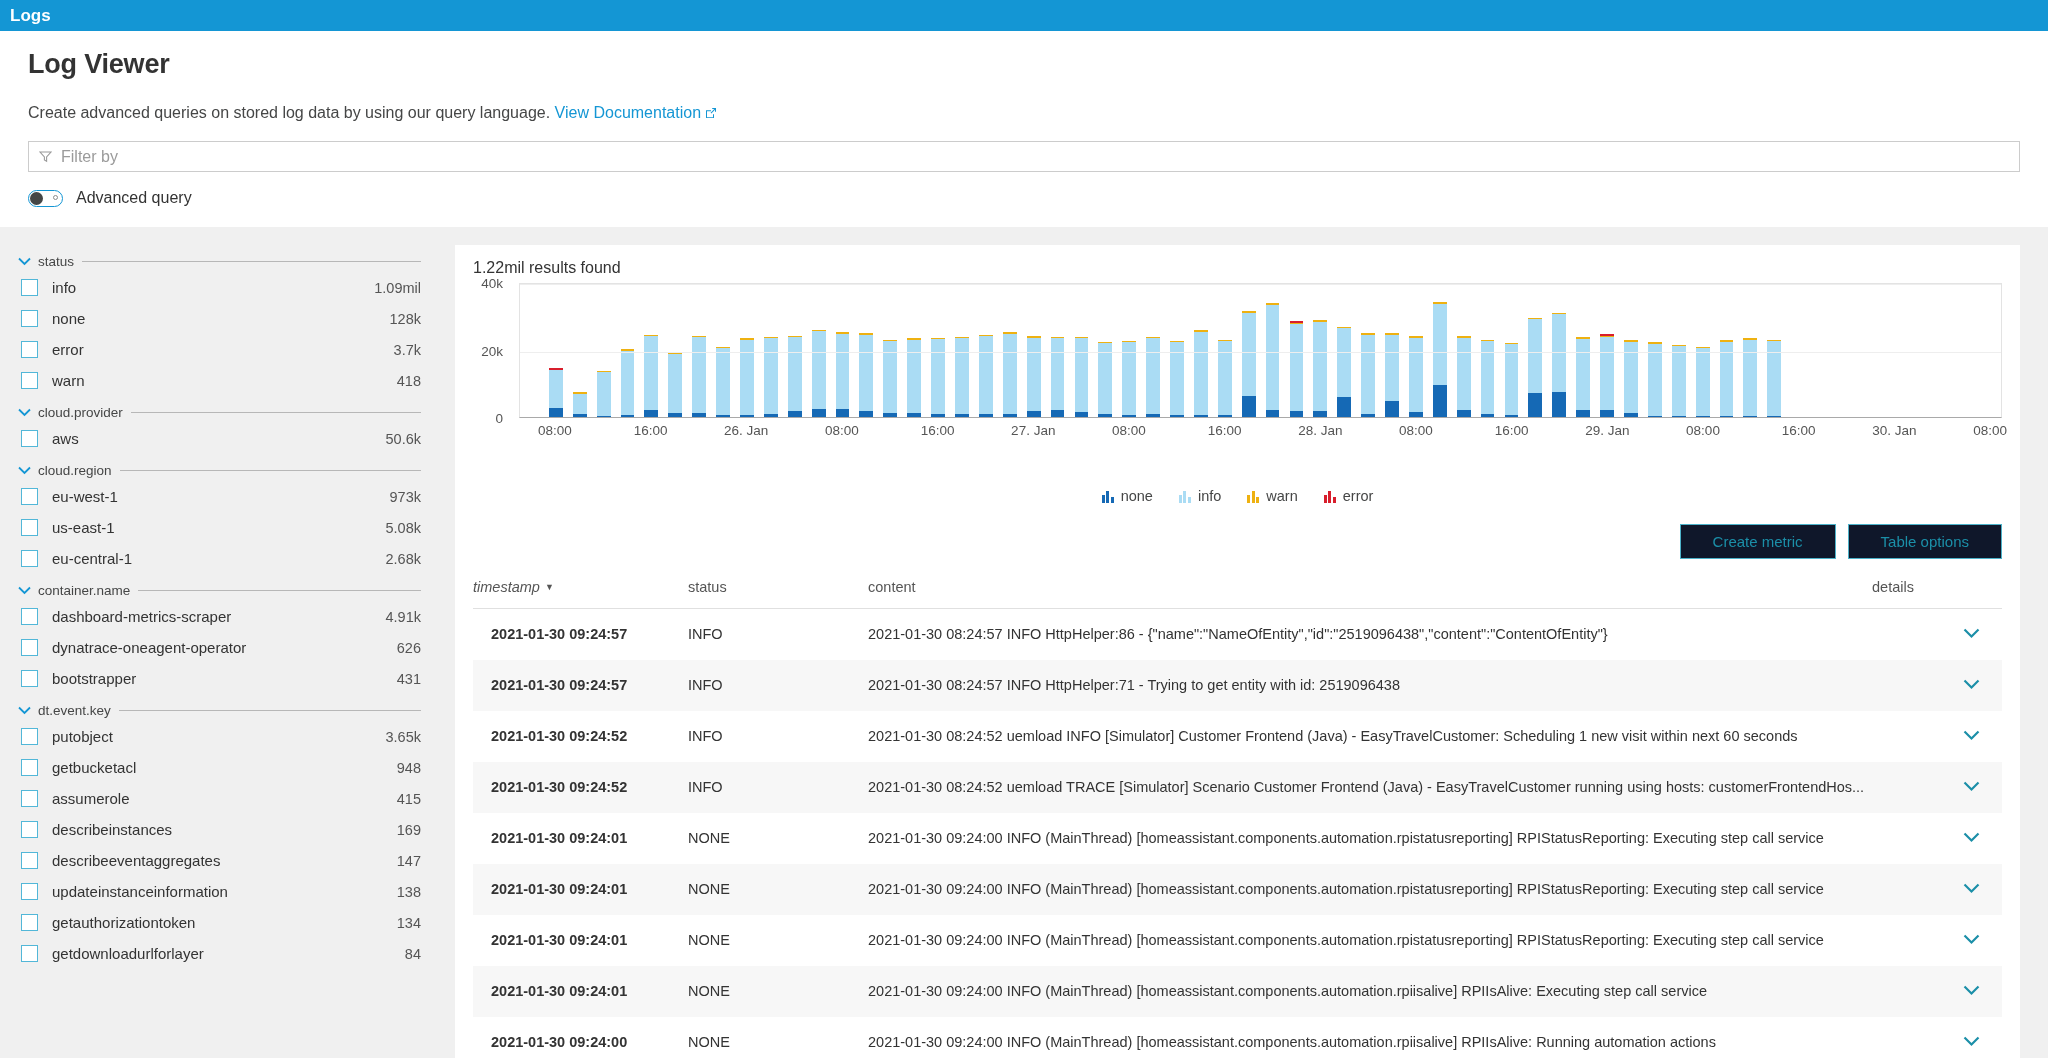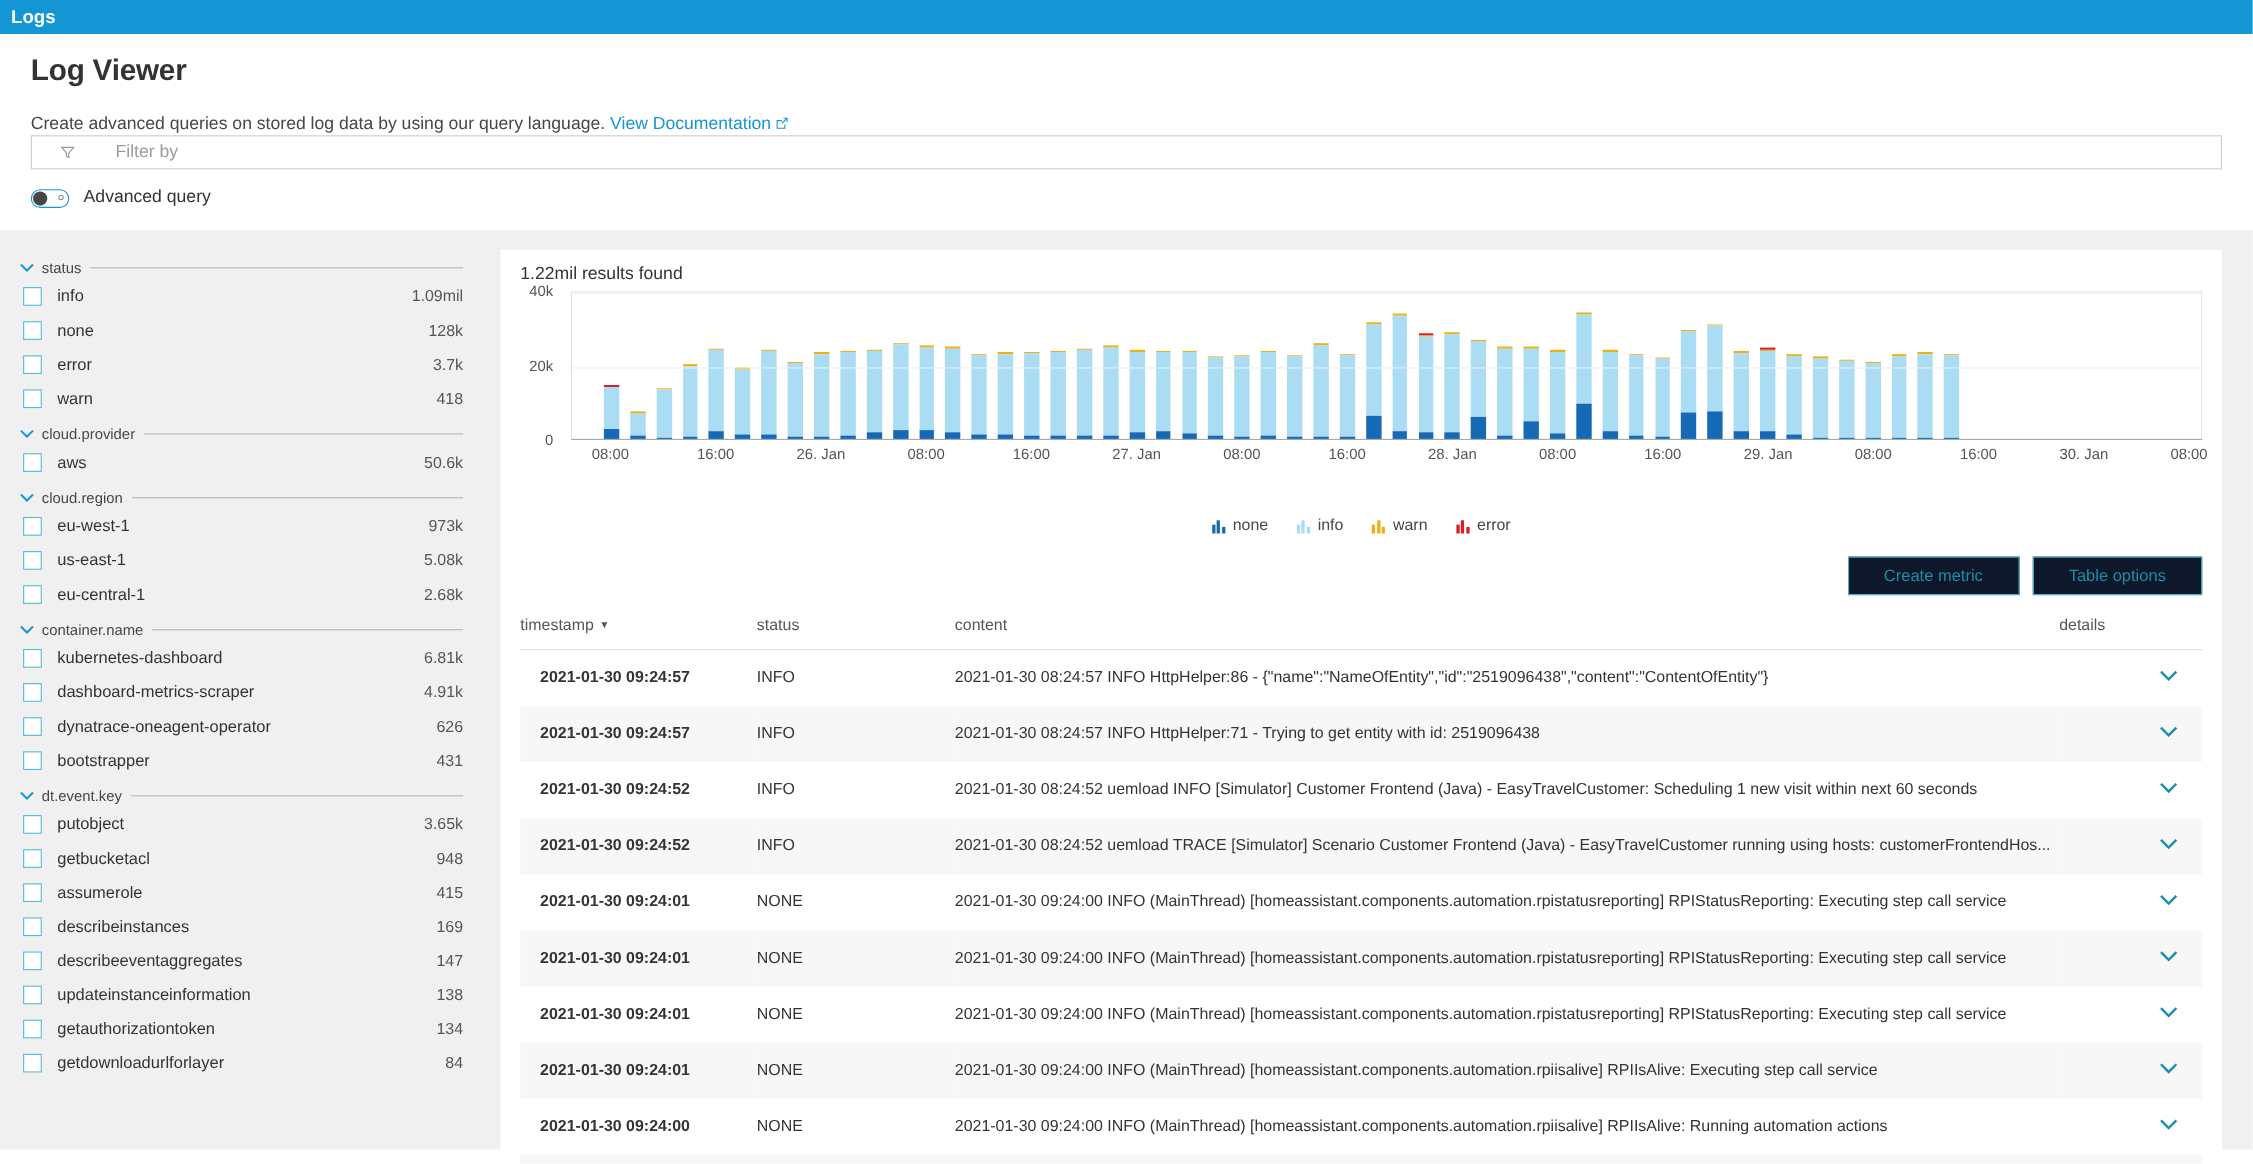--- a/index.html
+++ b/index.html
@@ -18,24 +18,23 @@
   }
   
   .headerpanel {
     background: #ffffff; padding: 18px 28px 0 28px;
   }
   .page-title { font-size: 27px; font-weight: 700; color: #333333; letter-spacing: -0.2px; }
   .subtitle { font-size: 16px; color: #454646; margin-top: 24px; }
   .doc-link { color: #1496d4; text-decoration: none; }
   .ext-icon { display:inline-block; margin-left:4px; vertical-align:-1px; }
   .filterbar {
-    height: 31px; border: 1px solid #cccccc;
-    background: #ffffff; display: flex; align-items: center; padding: 0 26px;
+    margin-top: 18px; height: 31px; border: 1px solid #cccccc;
+    background: #ffffff; display: flex; align-items: center; padding: 0 10px;
     width: 1992px;
-    gap: 28px;
   }
   .filter-icon { margin-right: 9px; color: #9a9a9a; display:flex; }
   .filter-input {
     border: 0; outline: 0; font-size: 16px; color: #333; flex: 1;
     font-family: "Liberation Sans", sans-serif; background: transparent;
   }
   .filter-input::placeholder { color: #9b9b9b; }
   .togglerow { display: flex; align-items: center; margin-top: 17px; padding-bottom: 20px; }
   .toggle {
     width: 35px; height: 17px; border-radius: 9px; border: 1.5px solid #1496d4;
@@ -108,21 +107,21 @@
     border: 1px solid #4cb2c9; color: #1b8fa8; background: #0f172a;
     font-size: 15px; padding: 8px 32px; font-family: "Liberation Sans", sans-serif;
     cursor: pointer;
   }
 
   table.logtable { width: 100%; border-collapse: collapse; margin-top: 14px; table-layout: fixed; }
   table.logtable th {
     text-align: left; font-size: 14.5px; font-weight: 400; color: #555555;
     padding: 6px 0 13px 0; border-bottom: 1px solid #e0e0e0;
   }
-  th.c-ts { width: 215px; padding-left: 18px; }
+  th.c-ts { width: 215px; padding-left: 18px; font-style: italic; }
   th.c-status { width: 180px; }
   th.c-content { }
   th.c-details { width: 130px; text-align: right; padding-right: 22px; }
   table.logtable td {
     font-size: 14.5px; color: #333333; height: 51px; vertical-align: middle;
     overflow: hidden; white-space: nowrap; text-overflow: ellipsis;
   }
   td.c-ts { font-weight: 700; padding-left: 18px; }
   td.c-details { text-align: right; padding-right: 22px; color: #1b8fa8; }
   tr.alt td { background: #f7f7f7; }
@@ -234,25 +233,20 @@
         <span class="facet-count">2.68k</span>
       </div>
       <div class="facet-head">
         <span class="chev">
           <svg width="13" height="9" viewBox="0 0 13 9">
             <path d="M1 1.5L6.5 7 12 1.5" fill="none" stroke="#1496d4" stroke-width="1.8"></path>
           </svg>
         </span>
         <span class="facet-name">container.name</span>
         <span class="facet-rule"></span>
-      </div>
-      <div class="facet-row">
-        <span class="cbx"></span>
-        <span class="facet-label">kubernetes-dashboard</span>
-        <span class="facet-count">6.81k</span>
       </div>
       <div class="facet-row">
         <span class="cbx"></span>
         <span class="facet-label">dashboard-metrics-scraper</span>
         <span class="facet-count">4.91k</span>
       </div>
       <div class="facet-row">
         <span class="cbx"></span>
         <span class="facet-label">dynatrace-oneagent-operator</span>
         <span class="facet-count">626</span>

